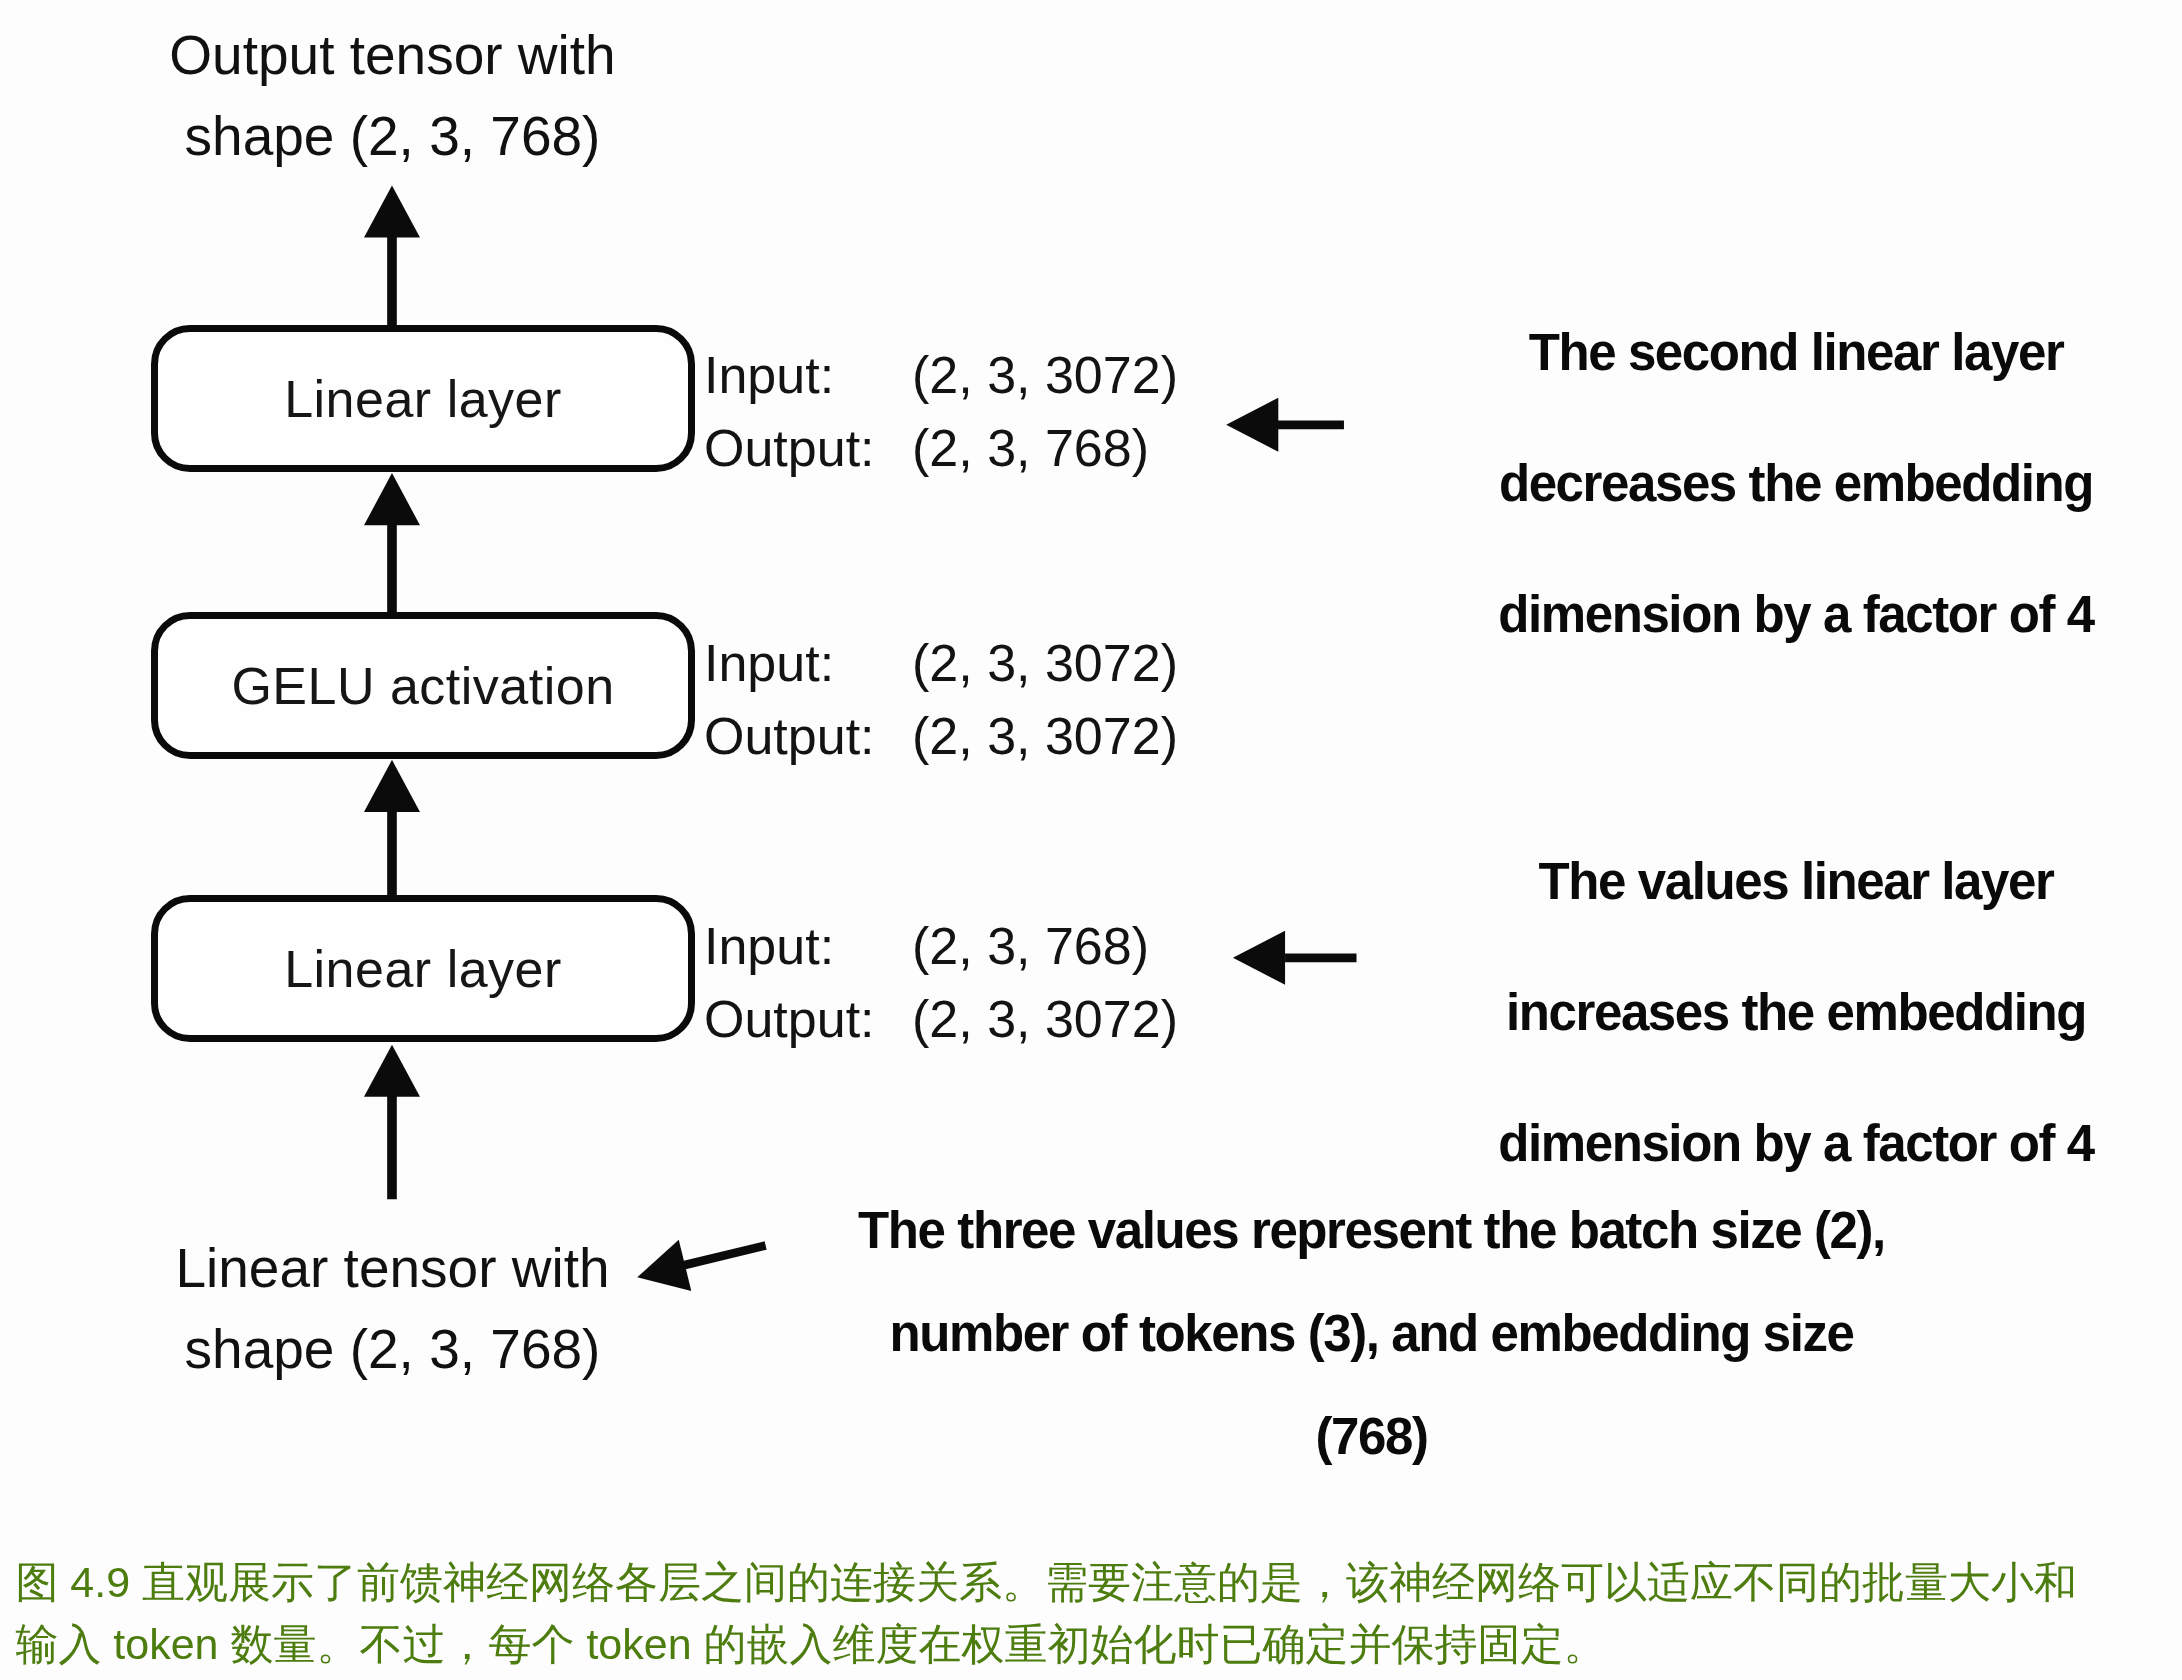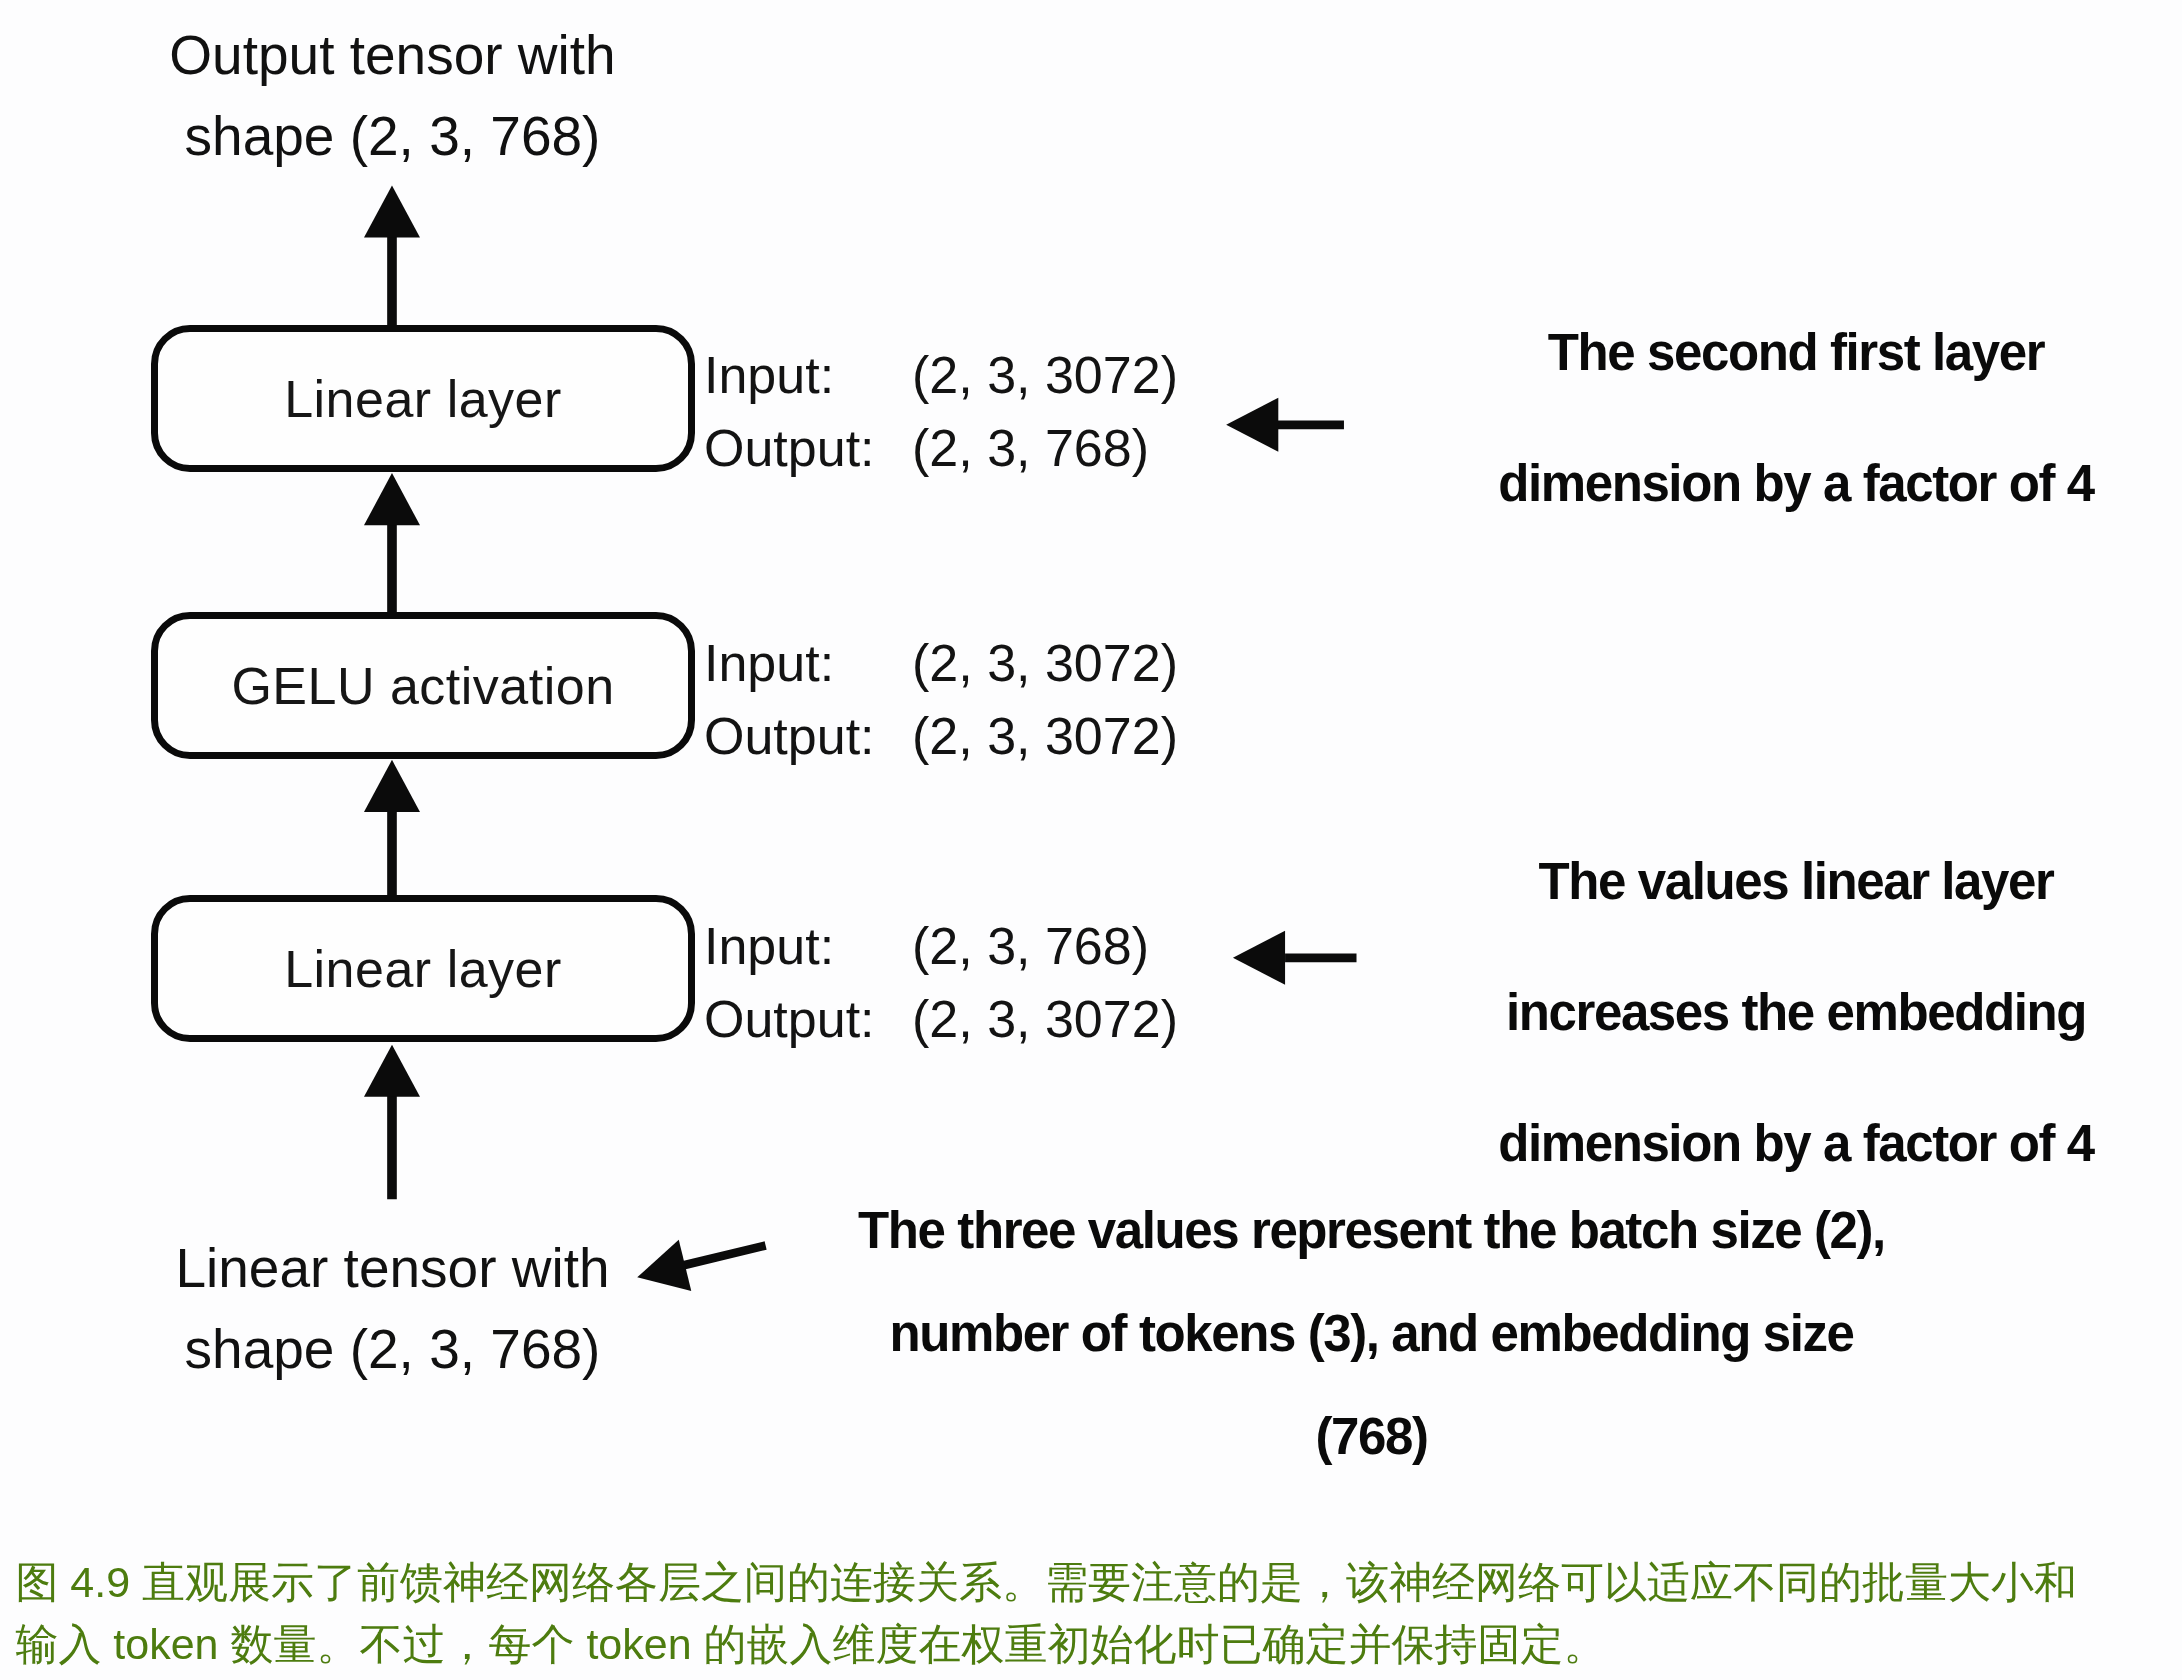--- a/index.html
+++ b/index.html
@@ -161,21 +161,22 @@
       <span class="io-key">Input:</span>
       <span class="io-val">(2, 3, 768)</span>
     </div>
     <div class="io-row">
       <span class="io-key">Output:</span>
       <span class="io-val">(2, 3, 3072)</span>
     </div>
   </div>
 
   <div class="abs annotation" style="left:1429px; top:287px; width:734px;">
-    <div>The second first layer</div>
+    <div>The second linear layer</div>
+    <div>decreases the embedding</div>
     <div>dimension by a factor of 4</div>
   </div>
 
   <div class="abs annotation" style="left:1429px; top:816px; width:734px;">
     <div>The values linear layer</div>
     <div>increases the embedding</div>
     <div>dimension by a factor of 4</div>
   </div>
 
   <div class="abs annotation tight" style="left:763px; top:1179px; width:1217px;">

